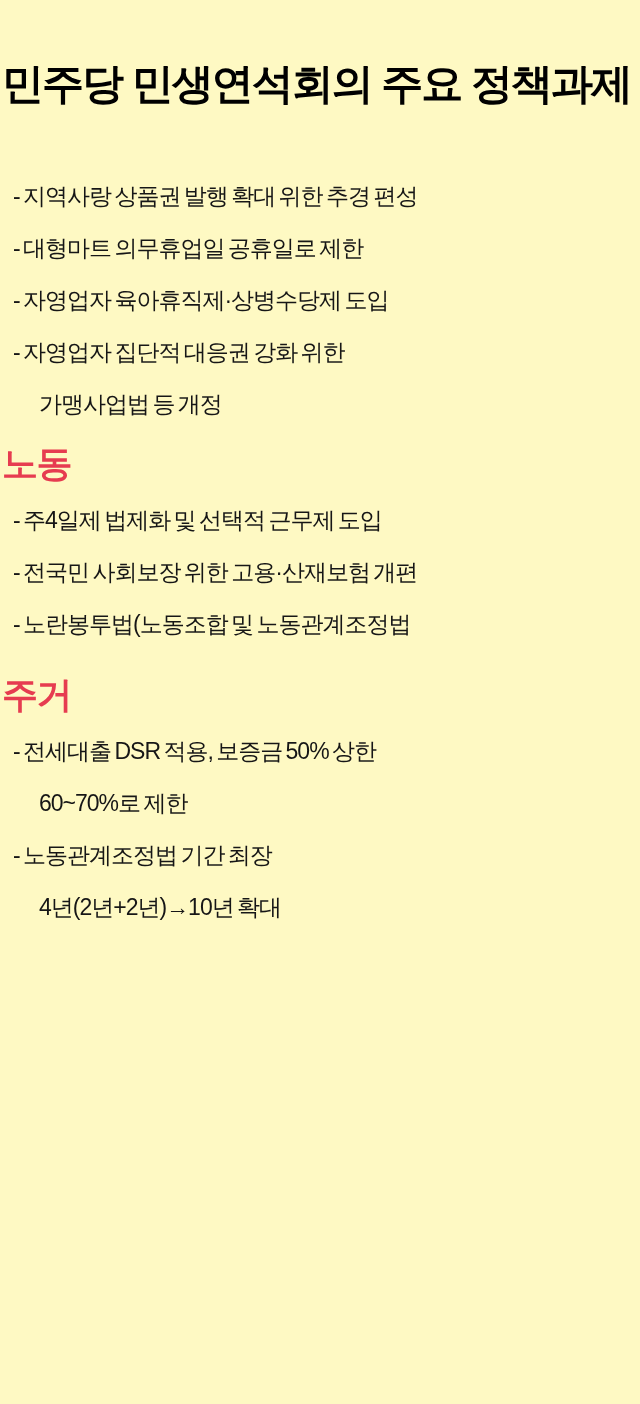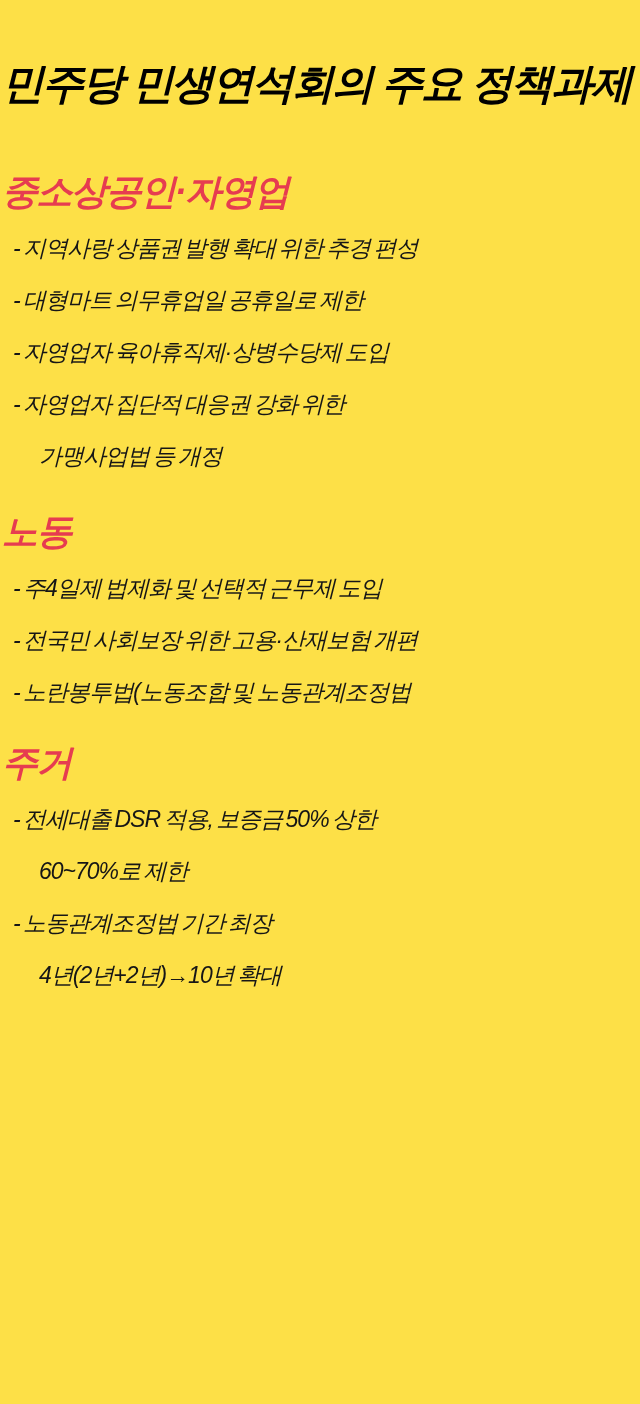--- a/index.html
+++ b/index.html
@@ -4,40 +4,39 @@
 <style>
   html, body {
     margin: 0;
     padding: 0;
     background: #ffffff;
   }
   .page {
     position: relative;
     width: 640px;
     height: 1404px;
-    background: #fde047;
+    background: #fef9c3;
     overflow: hidden;
     font-family: "Liberation Sans", sans-serif;
     color: #161616;
-    font-style: italic;
   }
   .title {
     margin: 60px 0 0 2px;
     font-size: 42px;
     line-height: 48px;
     font-weight: 800;
     letter-spacing: -2px;
     color: #000000;
     white-space: nowrap;
   }
   .section {
     margin-left: 2px;
   }
   .section-s1 { margin-top: 62px; }
-  .section-s2 { margin-top: 28px; }
+  .section-s2 { margin-top: 12px; }
   .section-s3 { margin-top: 32px; }
   .section-s4 { margin-top: 23px; }
   .section-title {
     margin: 0 0 8px 0;
     font-size: 36px;
     line-height: 44px;
     font-weight: 800;
     letter-spacing: -1.5px;
     color: #e63c50;
   }
@@ -54,21 +53,20 @@
   .line.cont  { padding-left: 37px; }
 </style>
 </head>
 <body>
 
 <div class="page">
 
   <h1 class="title">민주당 민생연석회의 주요 정책과제</h1>
 
   <div class="section section-s1">
-    <h2 class="section-title">중소상공인·자영업</h2>
     <div class="line first">- 지역사랑 상품권 발행 확대 위한 추경 편성</div>
     <div class="line first">- 대형마트 의무휴업일 공휴일로 제한</div>
     <div class="line first">- 자영업자 육아휴직제·상병수당제 도입</div>
     <div class="line first">- 자영업자 집단적 대응권 강화 위한</div>
     <div class="line cont">가맹사업법 등 개정</div>
   </div>
 
   <div class="section section-s2">
     <h2 class="section-title">노동</h2>
     <div class="line first">- 주4일제 법제화 및 선택적 근무제 도입</div>

